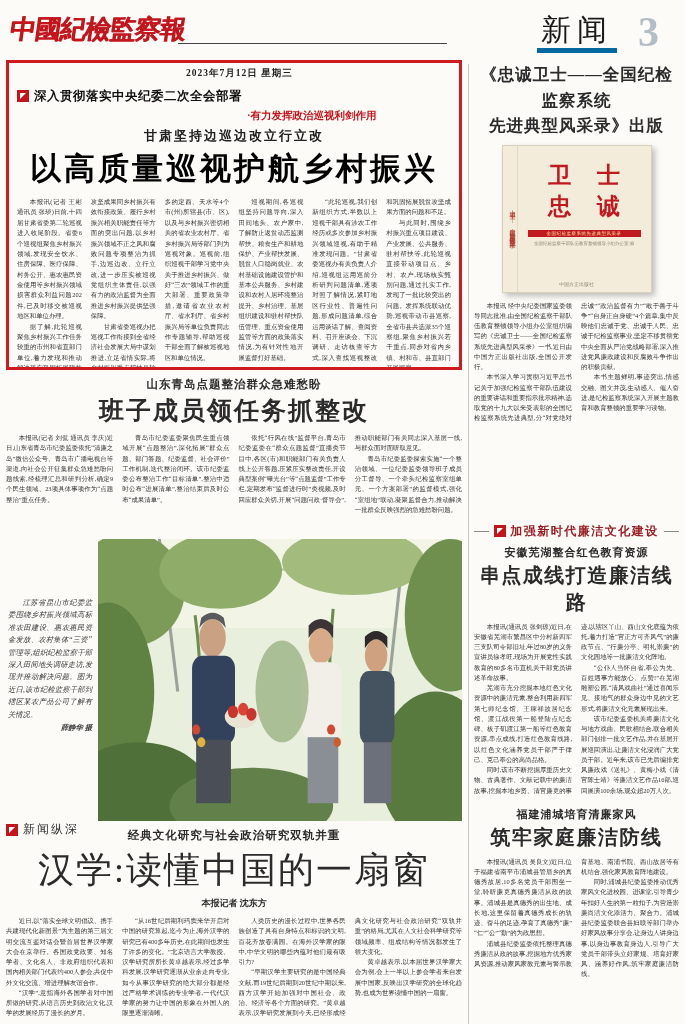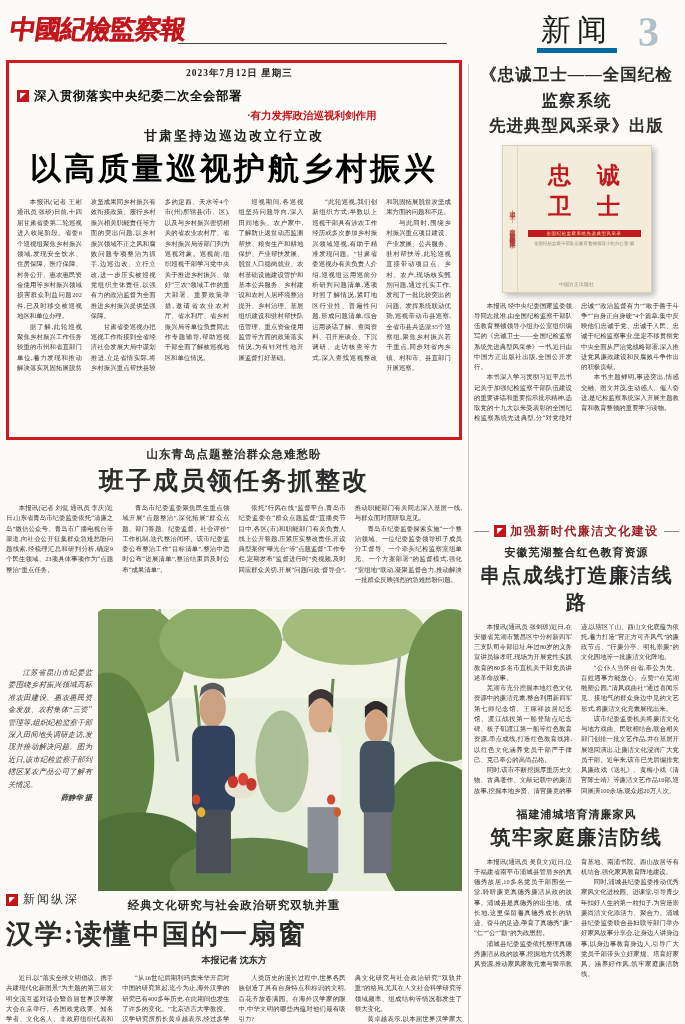--- a/index.html
+++ b/index.html
@@ -12,21 +12,21 @@
   .header-line{position:absolute;left:170px;right:230px;top:33px;height:1px;background:#444;}
   .section-wrap{position:absolute;right:60px;top:0;}
   .section-title{font-size:30px;letter-spacing:6px;color:#1a1a1a;border-bottom:5px solid #0369a1;padding:0 4px 2px 4px;}
   .page-num{position:absolute;right:18px;top:-2px;font-size:42px;color:#b3bfc7;font-weight:bold;}
   
   .content{display:flex;align-items:flex-start;}
   .left-col{width:456px;flex:none;}
   .vdivider{width:1px;background:#c9c9c3;align-self:stretch;margin:4px 5px 10px 6px;flex:none;}
   .right-col{flex:1;min-width:0;}
   
-  .lead-box{border:3px solid #cf1a20;padding:5px 8px 6px 8px;box-sizing:border-box;height:380px;overflow:hidden;}
+  .lead-box{border:3px solid #cf1a20;padding:5px 8px 6px 8px;box-sizing:border-box;height:310px;overflow:hidden;}
   .eyebrow{display:flex;align-items:center;gap:5px;margin:1px 0 4px 0;}
   .flag-icon{width:12px;height:12px;background:#c3151c;position:relative;flex:none;}
   .flag-icon::after{content:"";position:absolute;left:3px;top:3px;border-left:6px solid #fff;border-bottom:6px solid transparent;}
   .eyebrow-main{font-size:12.5px;font-weight:bold;color:#111;letter-spacing:0.5px;}
   .eyebrow-sub{font-size:10.5px;font-weight:bold;color:#c3151c;margin-top:40px;}
   .kicker{text-align:center;font-size:13px;font-weight:600;letter-spacing:2px;color:#222;}
   .lead-headline{text-align:center;font-size:31px;font-weight:900;letter-spacing:3px;color:#000;margin:3px 0 7px 0;}
   .cols{column-gap:9px;text-align:justify;overflow:hidden;}
   .cols p{margin:0;text-indent:2em;}
   .lead-body{column-count:6;font-size:6.4px;line-height:1.62;height:212px;color:#333;}
@@ -40,21 +40,21 @@
   .caption-col{width:92px;flex:none;box-sizing:border-box;padding:58px 6px 0 2px;}
   .caption{font-size:7.3px;line-height:1.7;font-style:italic;color:#3a3a3a;text-align:justify;text-indent:2em;}
   .credit{font-size:7.3px;font-weight:bold;font-style:italic;text-align:right;margin-top:2px;color:#3a3a3a;}
   .photo{flex:1;position:relative;overflow:hidden;background:#dfe5d2;}
   .photo svg{display:block;width:100%;height:100%;}
   
   .hx{margin-top:0;}
   .hx-labelrow{display:flex;align-items:center;gap:5px;margin-bottom:2px;}
   .hx-label{font-size:12px;letter-spacing:2px;color:#333;}
   .hx-kicker{text-align:center;font-size:11.5px;font-weight:600;letter-spacing:1px;margin-top:-12px;}
-  .hx-headline{text-align:left;font-size:27px;font-weight:700;letter-spacing:2px;margin:3px 0 2px 0;}
+  .hx-headline{text-align:center;font-size:36px;font-weight:400;letter-spacing:2px;margin:3px 0 2px 0;}
   .hx-byline{text-align:center;font-size:9px;font-weight:bold;margin-bottom:6px;}
   .hx-body{column-count:4;font-size:6.4px;line-height:1.6;height:126px;color:#333;}
   
   .book-headline{font-size:16.5px;font-weight:900;text-align:center;line-height:1.55;letter-spacing:1px;margin:2px 2px 6px 2px;}
   .book-wrap{display:flex;justify-content:center;margin:4px 0 8px 0;}
   .book{width:148px;height:146px;background:#f3ecda;border:1px solid #d8d0ba;box-shadow:3px 3px 6px rgba(0,0,0,0.25);position:relative;display:flex;}
   .book-spine{width:14px;border-right:1px solid #e0d8c2;writing-mode:vertical-rl;font-size:6px;color:#b03a30;padding-top:8px;text-align:center;letter-spacing:1px;}
   .book-face{flex:1;text-align:center;padding-top:14px;}
   .book-title{font-size:23px;font-weight:900;color:#c0191f;letter-spacing:10px;line-height:1.35;margin-left:10px;}
   .book-band{margin:8px 10px 0 10px;background:#c0191f;color:#f8e3a0;font-size:4.5px;padding:1px 0;letter-spacing:0.5px;white-space:nowrap;overflow:hidden;}
@@ -200,22 +200,22 @@
 
       <div>
         <div class="book-headline">
           <span>《忠诚卫士——全国纪检监察系统</span><br>
           <span>先进典型风采录》出版</span>
         </div>
         <div class="book-wrap">
           <div class="book">
             <div class="book-spine">忠诚卫士——全国纪检监察系统先进典型风采录</div>
             <div class="book-face">
+              <div class="book-title">卫 士</div>
               <div class="book-title">忠 诚</div>
-              <div class="book-title">卫 士</div>
               <div class="book-band">全国纪检监察系统先进典型风采录</div>
               <div class="book-sub">全国纪检监察干部队伍教育整顿领导小组办公室 编</div>
               <div class="book-pub">中国方正出版社</div>
             </div>
           </div>
         </div>
         <div class="cols book-body">
 
         <p>本报讯 经中央纪委国家监委领导同志批准,由全国纪检监察干部队伍教育整顿领导小组办公室组织编写的《忠诚卫士——全国纪检监察系统先进典型风采录》一书,近日由中国方正出版社出版,全国公开发行。</p>
             <p>本书深入学习贯彻习近平总书记关于加强纪检监察干部队伍建设的重要讲话和重要指示批示精神,选取党的十九大以来受表彰的全国纪检监察系统先进典型,分“对党绝对忠诚”“政治监督有力”“敢于善于斗争”“自身正自身硬”4个篇章,集中反映他们忠诚于党、忠诚于人民、忠诚于纪检监察事业,坚定不移贯彻党中央全面从严治党战略部署,深入推进党风廉政建设和反腐败斗争作出的积极贡献。</p>

